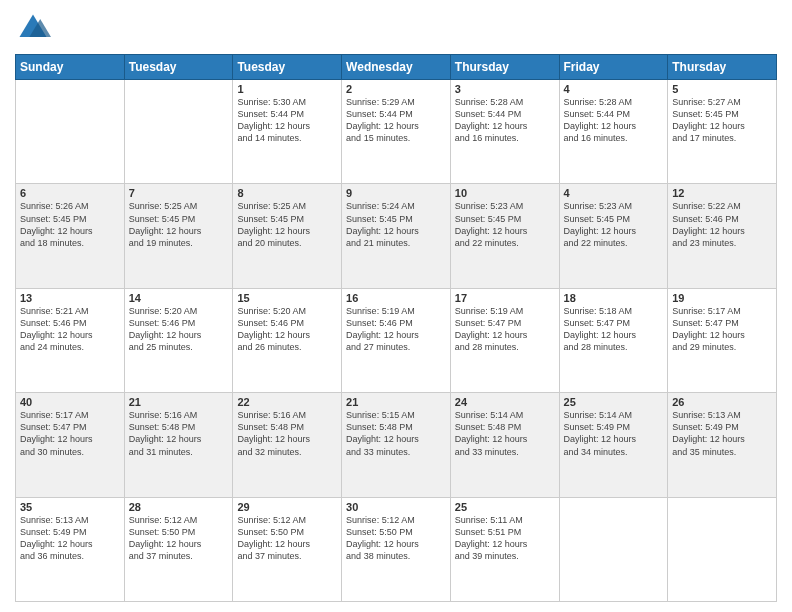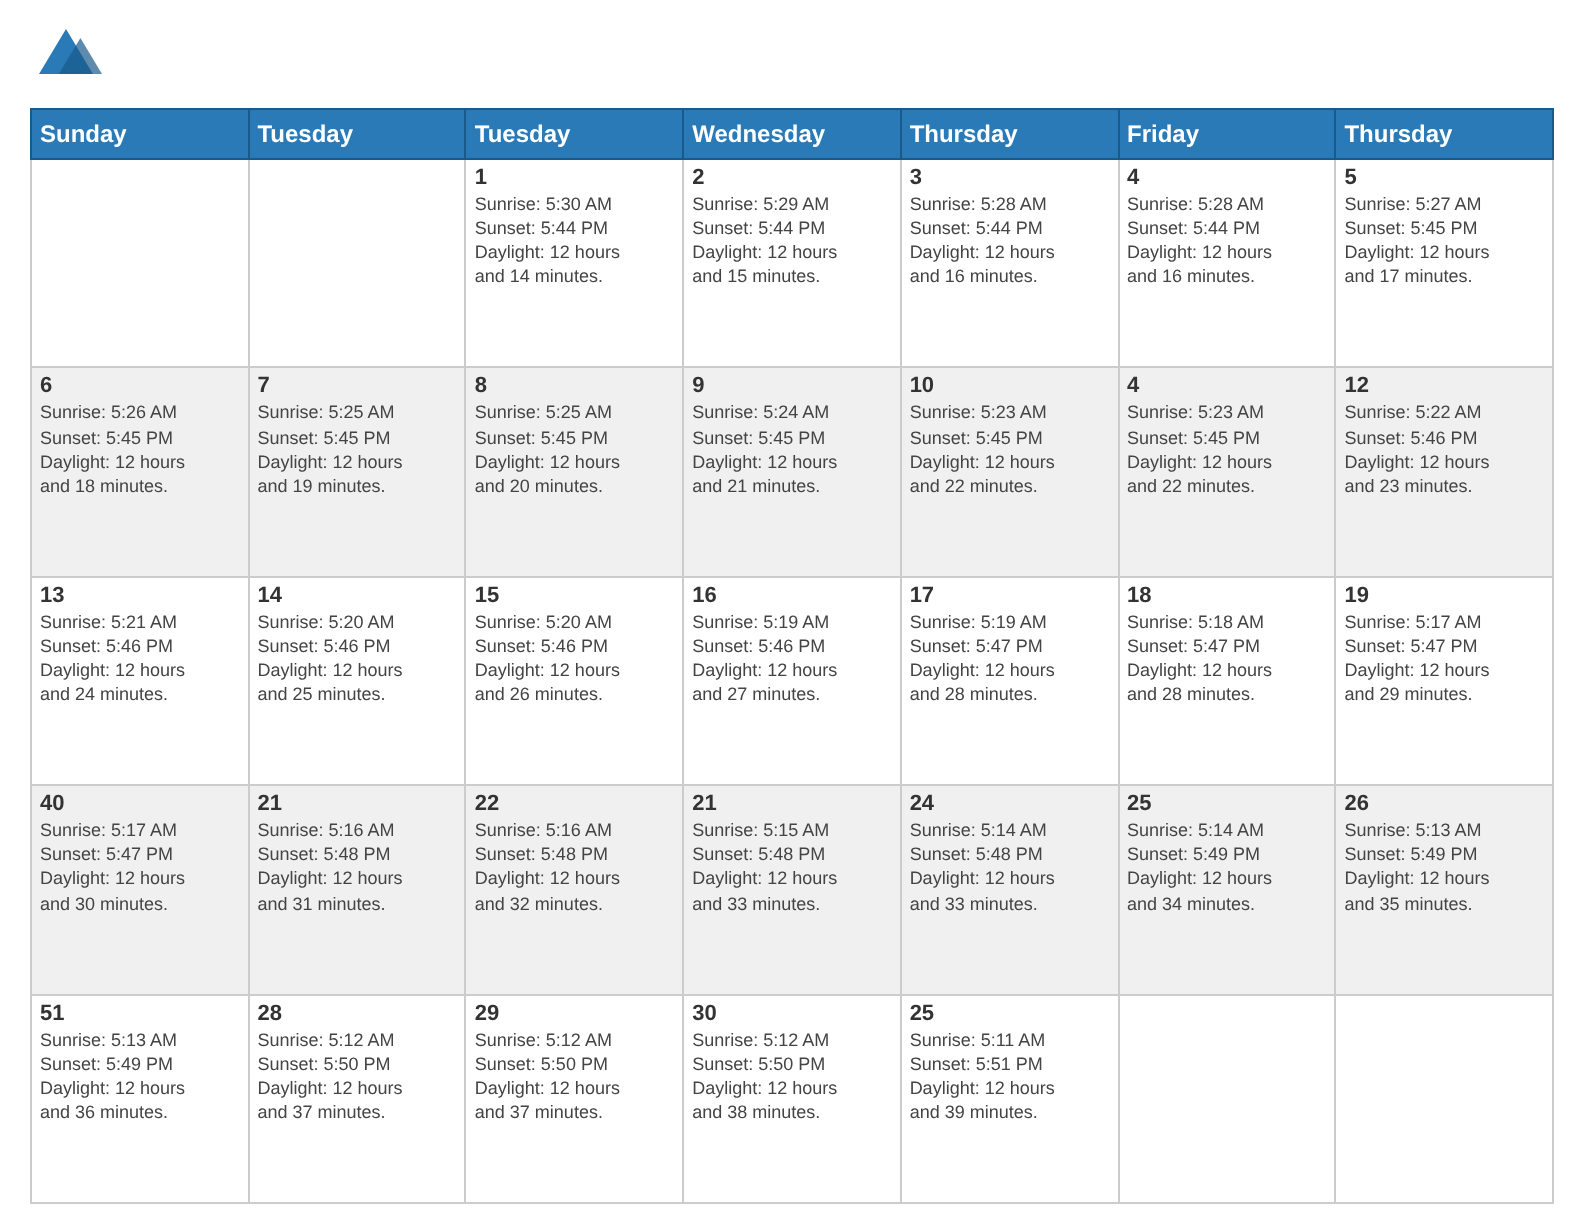--- a/index.html
+++ b/index.html
@@ -253,21 +253,21 @@
             <span class="day-num">25</span>
             <div class="day-info">Sunrise: 5:14 AM<br>Sunset: 5:49 PM<br>Daylight: 12 hours<br>and 34 minutes.</div>
           </td>
           <td>
             <span class="day-num">26</span>
             <div class="day-info">Sunrise: 5:13 AM<br>Sunset: 5:49 PM<br>Daylight: 12 hours<br>and 35 minutes.</div>
           </td>
         </tr>
         <tr>
           <td>
-            <span class="day-num">51</span>
+            <span class="day-num">35</span>
             <div class="day-info">Sunrise: 5:13 AM<br>Sunset: 5:49 PM<br>Daylight: 12 hours<br>and 36 minutes.</div>
           </td>
           <td>
             <span class="day-num">28</span>
             <div class="day-info">Sunrise: 5:12 AM<br>Sunset: 5:50 PM<br>Daylight: 12 hours<br>and 37 minutes.</div>
           </td>
           <td>
             <span class="day-num">29</span>
             <div class="day-info">Sunrise: 5:12 AM<br>Sunset: 5:50 PM<br>Daylight: 12 hours<br>and 37 minutes.</div>
           </td>

